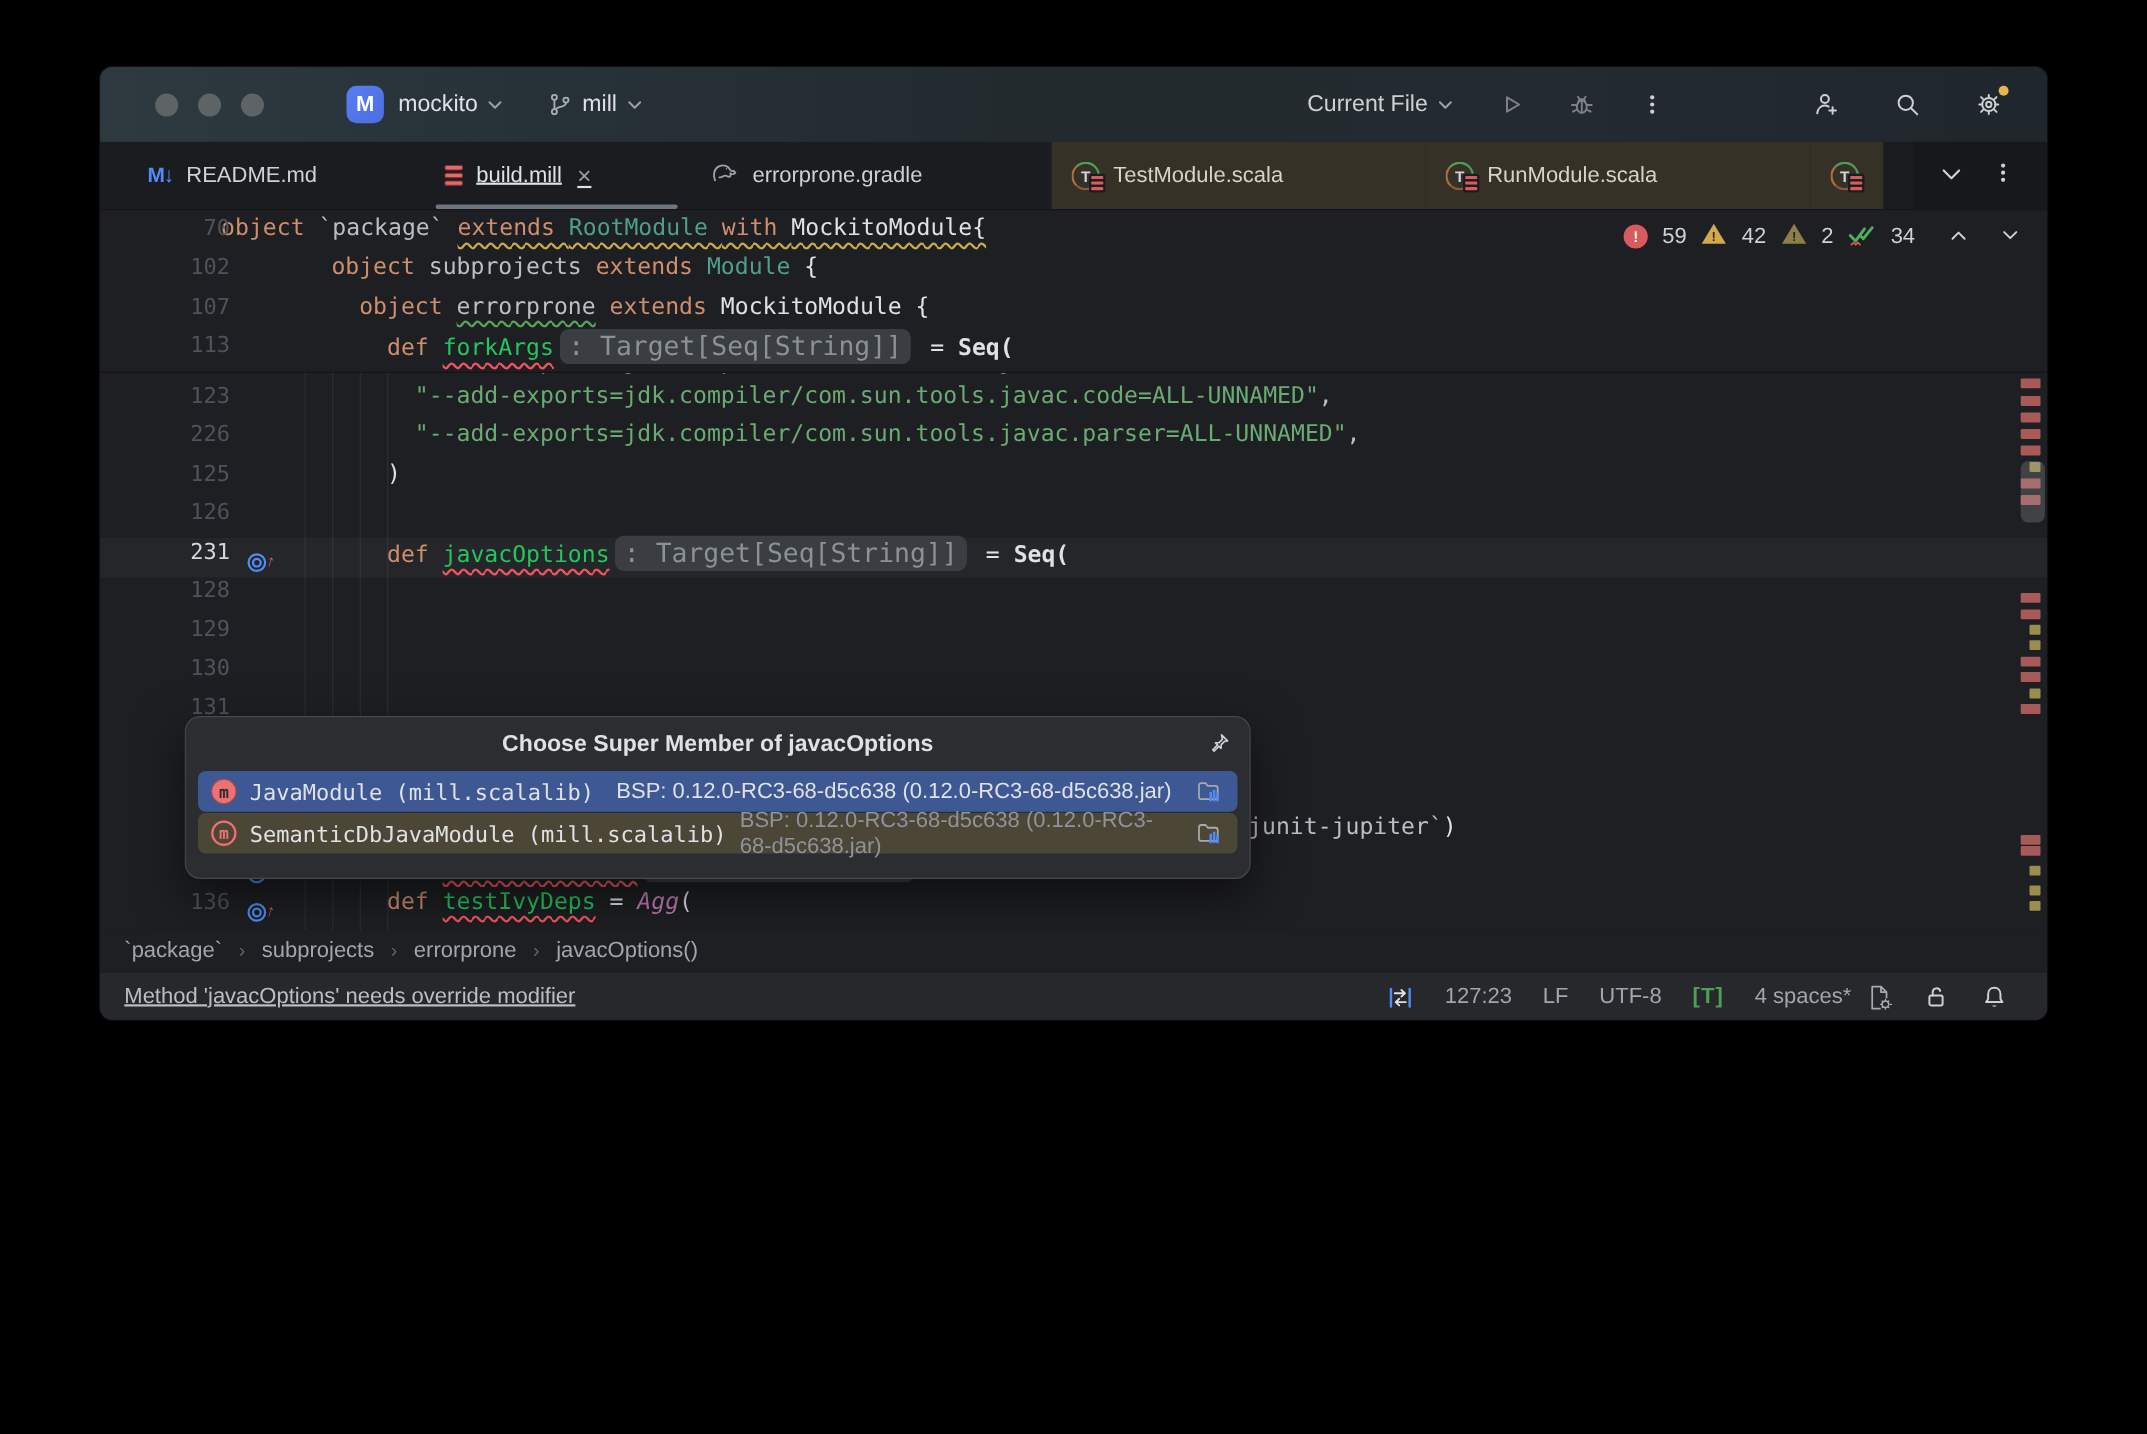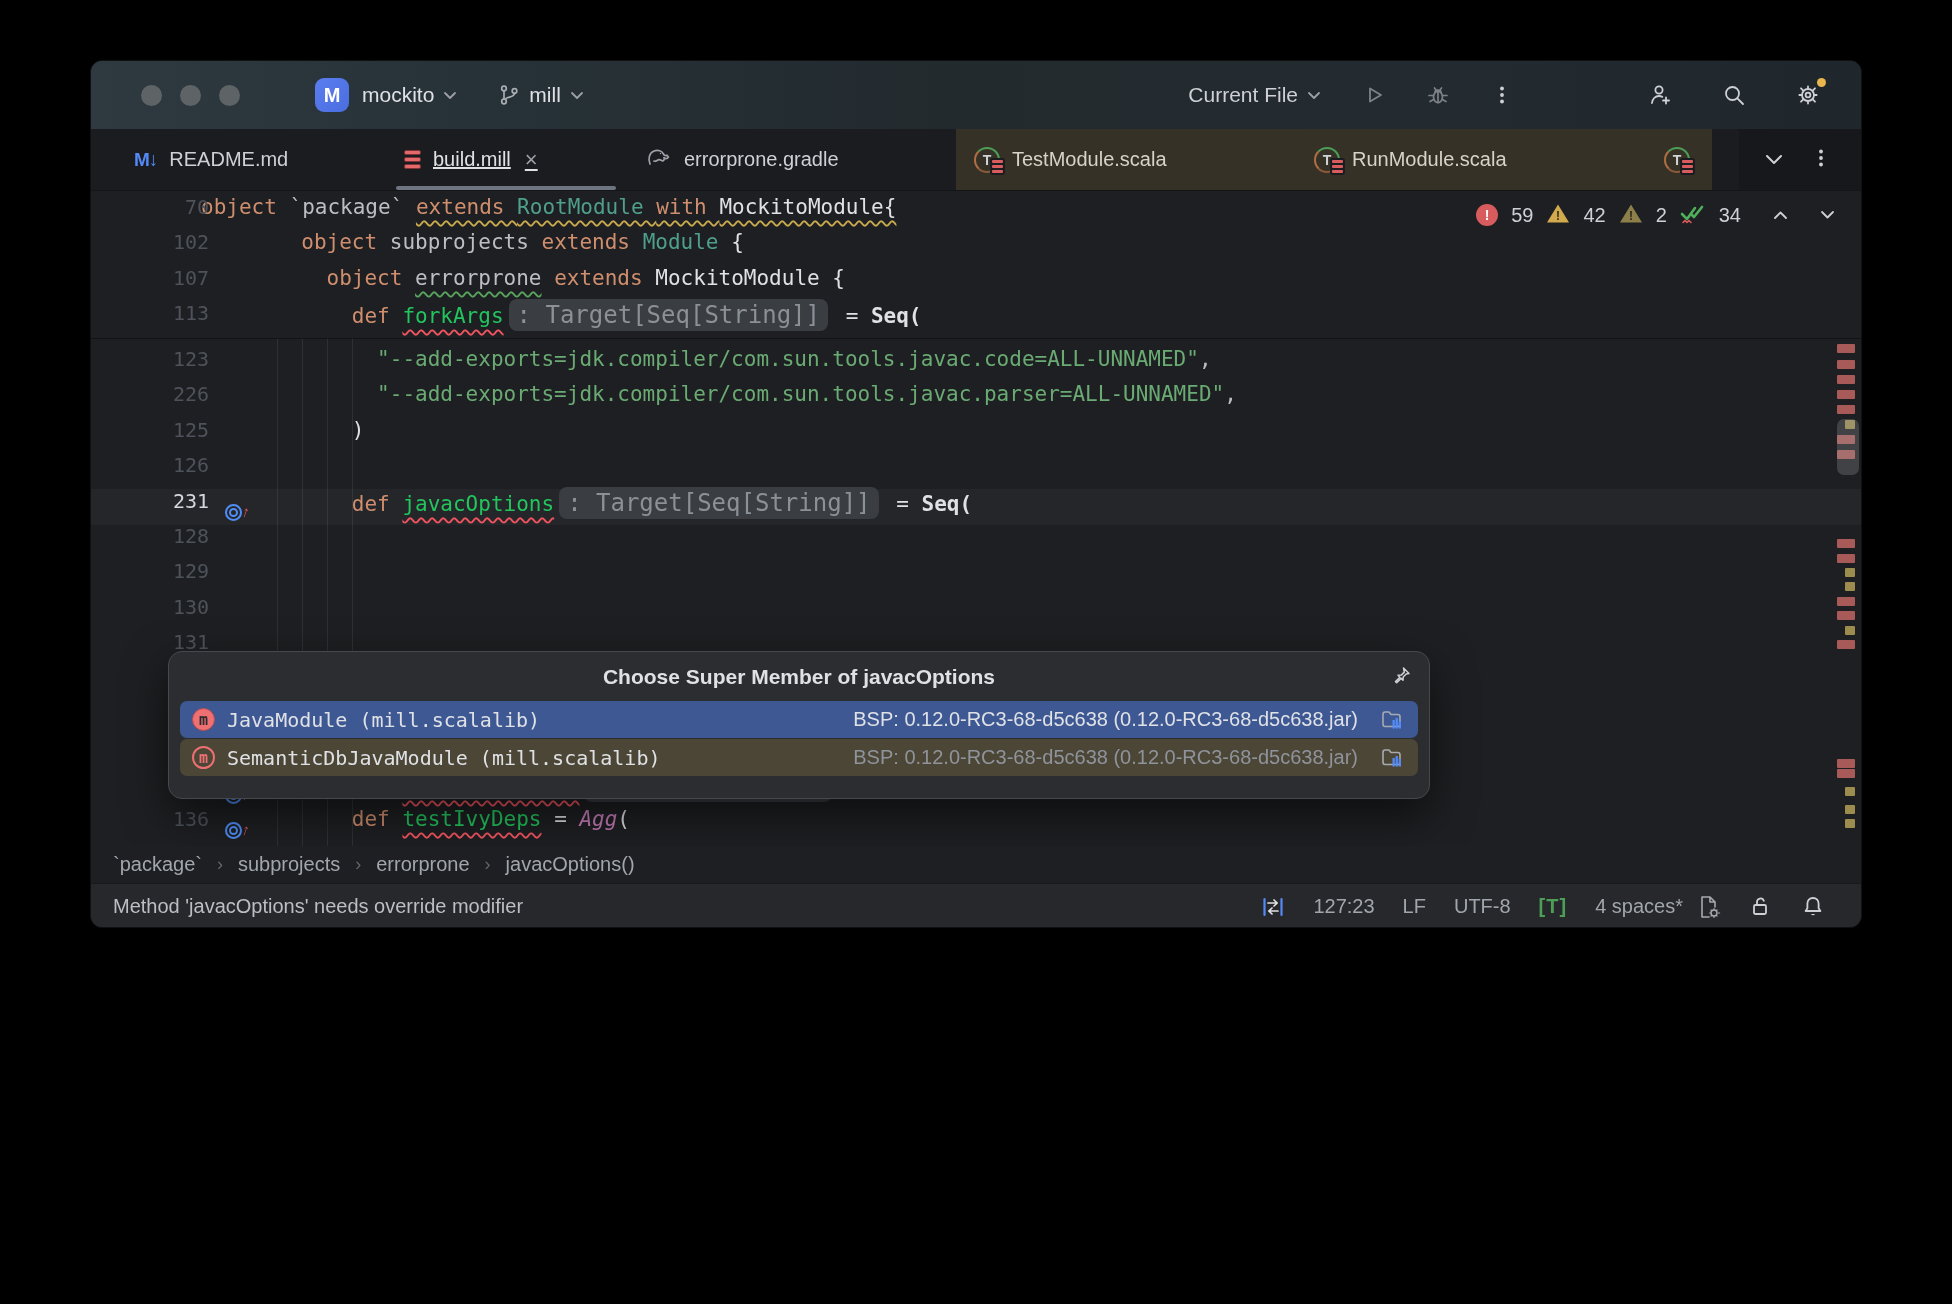--- a/index.html
+++ b/index.html
@@ -80,21 +80,21 @@
     display:flex;align-items:center;justify-content:center;}
   .insp-gap{width:6px;}
 
   
   .stripe-mark{position:absolute;height:9px;border-radius:1px;}
   .stripe-mark.r{right:6px;width:18px;background:#a75a58;}
   .stripe-mark.y{right:6px;width:10px;background:#9c8c4d;}
   #sb-thumb{position:absolute;right:2px;width:22px;top:228px;height:56px;background:rgba(166,170,175,.25);border-radius:7px;z-index:7;}
 
   
-  #popup{position:absolute;left:77px;top:460px;width:1262px;height:148px;background:#2b2d30;border:1px solid #46484d;
+  #popup{position:absolute;left:77px;top:460px;width:969px;height:148px;background:#2b2d30;border:1px solid #46484d;
     border-radius:14px;box-shadow:0 16px 44px rgba(0,0,0,.55);z-index:20;}
   #popup-title{height:49px;display:flex;align-items:center;justify-content:center;color:#dfe1e5;
     font-size:21px;font-weight:600;}
   #popup-pin{position:absolute;top:13px;right:17px;}
   .prow{display:flex;align-items:center;height:37px;margin:0 11px 1px 11px;border-radius:7px;padding:0 14px 0 12px;gap:12px;}
   .prow.sel{background:#3d5893;}
   .prow.alt{background:#4c4637;}
   .mic{width:23px;height:23px;border-radius:50%;display:flex;align-items:center;justify-content:center;
     font:700 15px "DejaVu Sans Mono",monospace;flex:none;}
   .mic.filled{background:#ef7072;color:#2b2d30;border:1.5px solid #b04b4e;}
@@ -106,21 +106,21 @@
 
   
   #breadcrumb{position:absolute;left:0;top:785px;right:0;height:37px;background:#1e1f22;display:flex;
     align-items:center;gap:15px;padding-left:22px;font-size:20px;}
   .bc-item{color:#a1a6ad;}
   .bc-sep{color:#62656c;font-size:18px;}
 
   
   #statusbar{position:absolute;left:0;top:822px;right:0;height:46px;background:#26282b;border-top:1px solid #17181a;
     display:flex;align-items:center;padding:0 36px 0 22px;font-size:20px;}
-  #status-msg{color:#bcbec4;}
+  #status-msg{color:#bcbec4;text-decoration:underline;}
   #status-right{margin-left:auto;display:flex;align-items:center;gap:28px;color:#a1a6ad;}
   .stat-green{color:#4d9e57;font-weight:600;letter-spacing:1px;}
   .st-ic{display:flex;align-items:center;}
 </style>
 </head>
 <body>
 
 <div id="window">
 
   <div id="titlebar">

